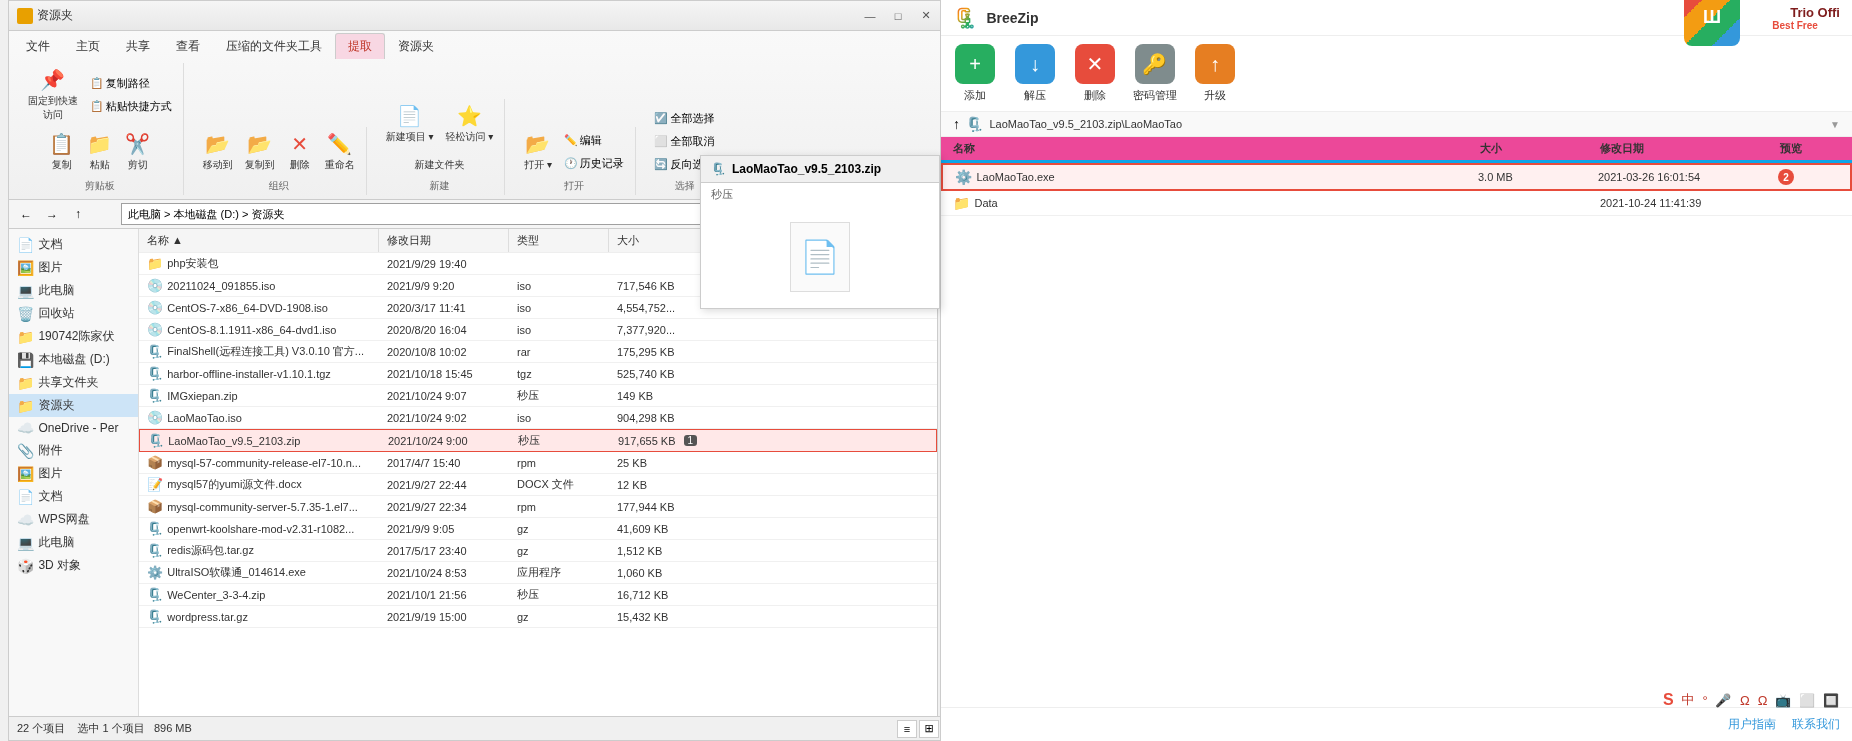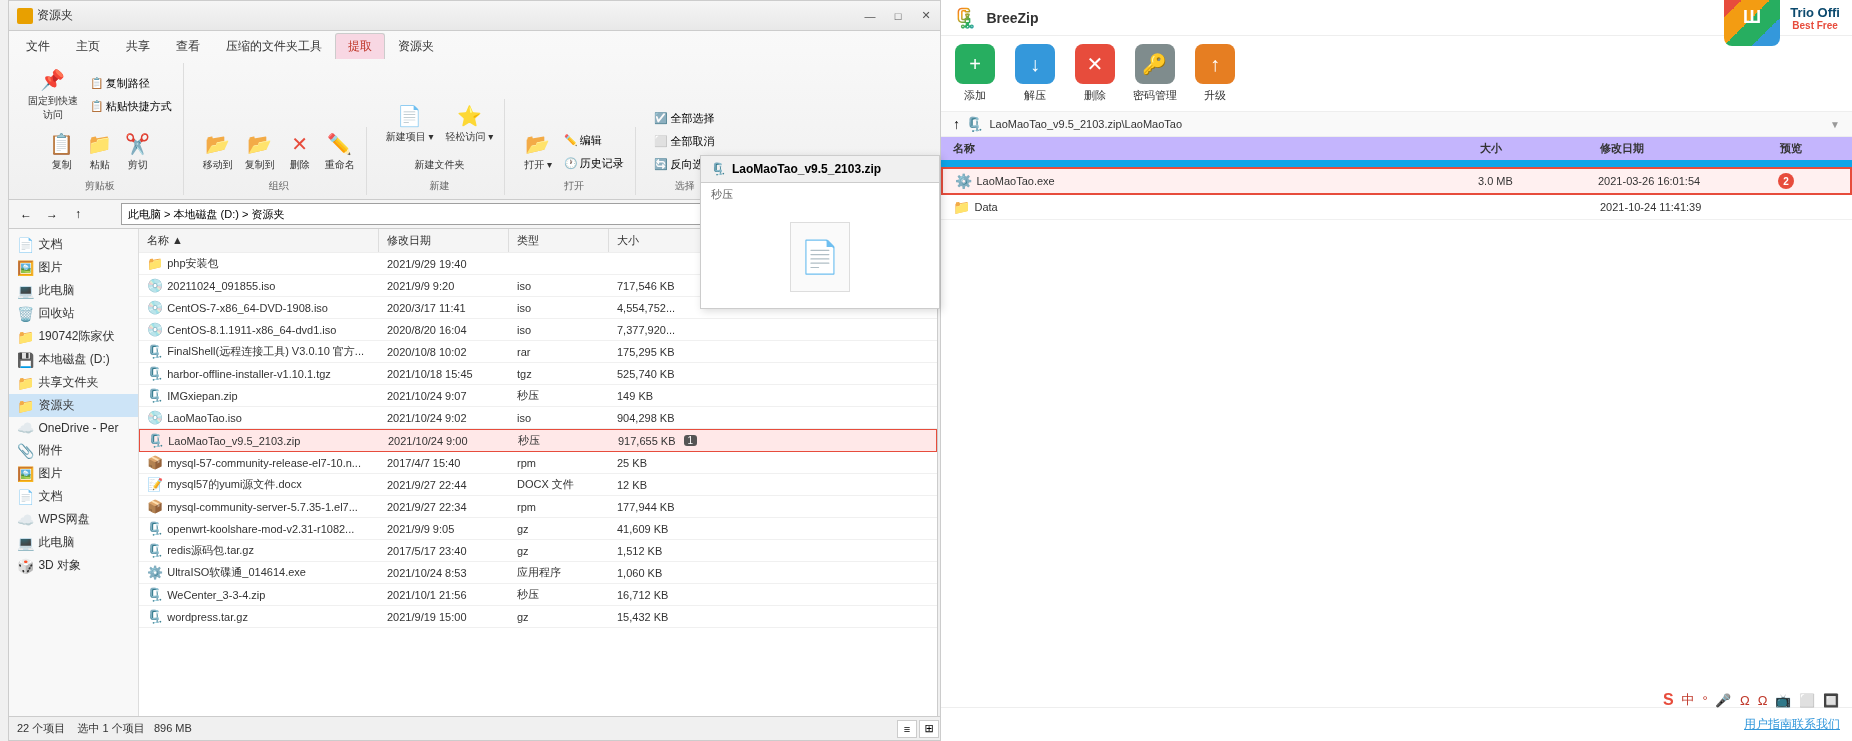--- a/index.html
+++ b/index.html
@@ -356,22 +356,22 @@
     }
     .bz-addr-arrow { font-size: 10px; color: #999; }
 
     .breezip-file-area {
       flex: 1;
       overflow-y: auto;
     }
     .bz-file-header {
       display: grid;
       grid-template-columns: 1fr 120px 180px 60px;
-      background: #c4b5fd;
-      border-bottom: 7px solid #0ea5e9;
+      background: #ec4899;
+      border-bottom: 3px solid #0ea5e9;
       padding: 4px 12px;
       font-size: 11px;
       color: #333;
       font-weight: bold;
     }
     .bz-file-row {
       display: grid;
       grid-template-columns: 1fr 120px 180px 60px;
       padding: 4px 12px;
       border-bottom: 1px solid #f0f0f0;
@@ -397,23 +397,23 @@
       justify-content: center;
       font-size: 10px;
       font-weight: bold;
     }
 
     .breezip-footer {
       padding: 8px 12px;
       border-top: 1px solid #eee;
       display: flex;
       justify-content: flex-end;
+      gap: 16px;
       font-size: 12px;
       color: #3498db;
-      text-decoration: underline;
     }
     .bz-footer-link {
       cursor: pointer;
       color: #3498db;
     }
 
     
     ::-webkit-scrollbar { width: 8px; height: 8px; }
     ::-webkit-scrollbar-track { background: #f1f1f1; }
     ::-webkit-scrollbar-thumb { background: #c1c1c1; border-radius: 4px; }
@@ -801,21 +801,21 @@
     <div class="breezip-title-left">
       <span style="font-size:20px;background:linear-gradient(135deg,#e74c3c,#f39c12,#27ae60,#3498db);-webkit-background-clip:text;-webkit-text-fill-color:transparent;">🗜</span>
       <span style="color:#333;font-size:14px;font-weight:bold;">BreeZip</span>
     </div>
 
     <div style="display:flex;align-items:center;gap:10px;">
       <div style="width:56px;height:56px;background:linear-gradient(135deg,#e74c3c 25%,#f39c12 25%,#f39c12 50%,#27ae60 50%,#27ae60 75%,#3498db 75%);border-radius:8px;display:flex;align-items:center;justify-content:center;">
         <span style="color:white;font-size:18px;font-weight:bold;">Ш</span>
       </div>
       <div>
-        <div style="font-size:13px;font-weight:bold;color:#0c4a6e;">Trio Offi</div>
+        <div style="font-size:13px;font-weight:bold;color:#7f1d1d;margin-left:40px;">Trio Offi</div>
         <div style="font-size:10px;color:#e74c3c;text-align:center;">Best Free</div>
       </div>
     </div>
   </div>
 
   <div class="breezip-toolbar">
     <div class="bz-tool">
       <div class="bz-icon green">+</div>
       <span class="bz-label">添加</span>
     </div>

